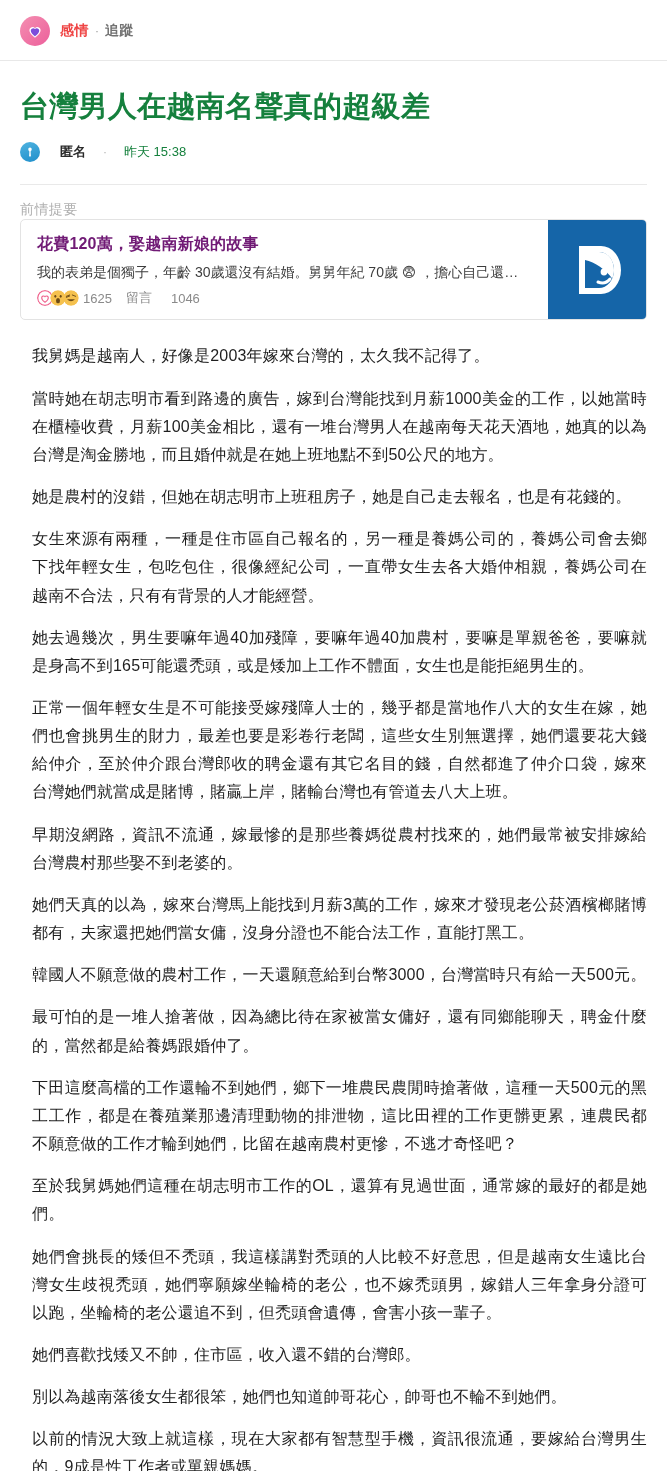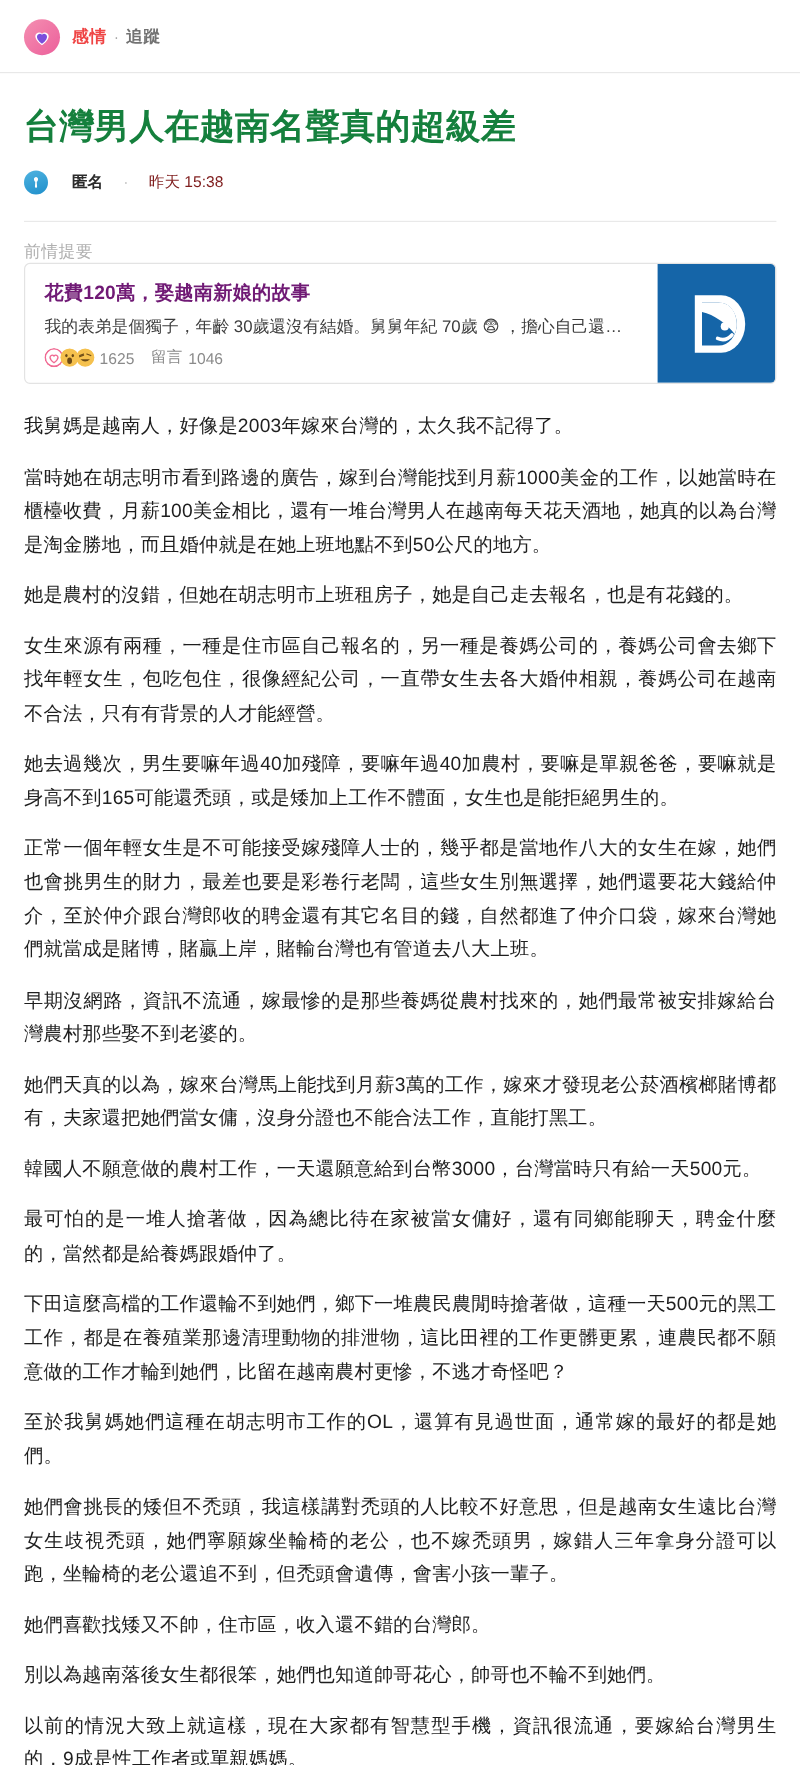--- a/index.html
+++ b/index.html
@@ -79,21 +79,21 @@
     flex: 0 0 auto;
   }
   .avatar svg { display:block; }
   .meta-author {
     font-size: 13px;
     font-weight: bold;
     color: #2b2b2b;
   }
   .meta-time {
     font-size: 13px;
-    color: #7f1d1d;
+    color: #15803d;
   }
   .meta-dot { color:#b4b4b4; margin: 0 5px; font-size:12px; }
 
   .rule {
     height: 1px;
     background: #e9e9e9;
     margin: 0 20px;
   }
 
   
@@ -163,21 +163,21 @@
   
   .article {
     padding: 16px 20px 0 20px;
     font-size: 16px;
     line-height: 1.76;
     color: #1e1e1e;
     letter-spacing: .2px;
     text-align: justify;
   }
   .article p {
-    margin: 0 0 14px 0;
+    margin: 0 0 14px 12px;
   }
 </style>
 </head>
 <body>
 
 <div class="page">
 
   <div class="forum-bar">
     <div class="forum-logo">
       <svg width="18" height="18" viewBox="0 0 24 24" aria-hidden="true">
@@ -227,21 +227,21 @@
             </svg>
             <svg class="emo" viewBox="0 0 24 24">
               <circle cx="12" cy="12" r="11.5" fill="#f5c14e"></circle>
               <path d="M5 9.5 L10 7.5 M5 11 L10 9" stroke="#6b4a17" stroke-width="1.4" fill="none" stroke-linecap="round"></path>
               <path d="M19 9.5 L14 7.5" stroke="#6b4a17" stroke-width="1.4" fill="none" stroke-linecap="round"></path>
               <path d="M6 14 Q12 20 18 14 Z" fill="#6b4a17"></path>
             </svg>
           </span>
           <span class="preview-count">1625</span>
           <span class="preview-comments">留言</span>
-          <span class="preview-comments" style="margin-left:5px">1046</span>
+          <span class="preview-comments" style="margin-left:19px">1046</span>
         </div>
       </div>
       <div class="preview-thumb">
         <svg width="64" height="64" viewBox="0 0 64 64" aria-hidden="true">
           <path d="M14 8 h22 a20 24 0 0 1 0 48 H14 Z" fill="#ffffff"></path>
           <path d="M20 14 h14 a15 18 0 0 1 0 36 H20 Z" fill="#1565a8"></path>
           <path d="M20 14 h14 c9 0 15 8 15 18 0 3-.6 6-1.8 8.4C41 32 30 24 20 22 Z" fill="#ffffff"></path>
           <circle cx="39" cy="34" r="3.4" fill="#ffffff"></circle>
           <path d="M33 44 q7 3 12-3" stroke="#ffffff" stroke-width="3" fill="none" stroke-linecap="round"></path>
         </svg>

